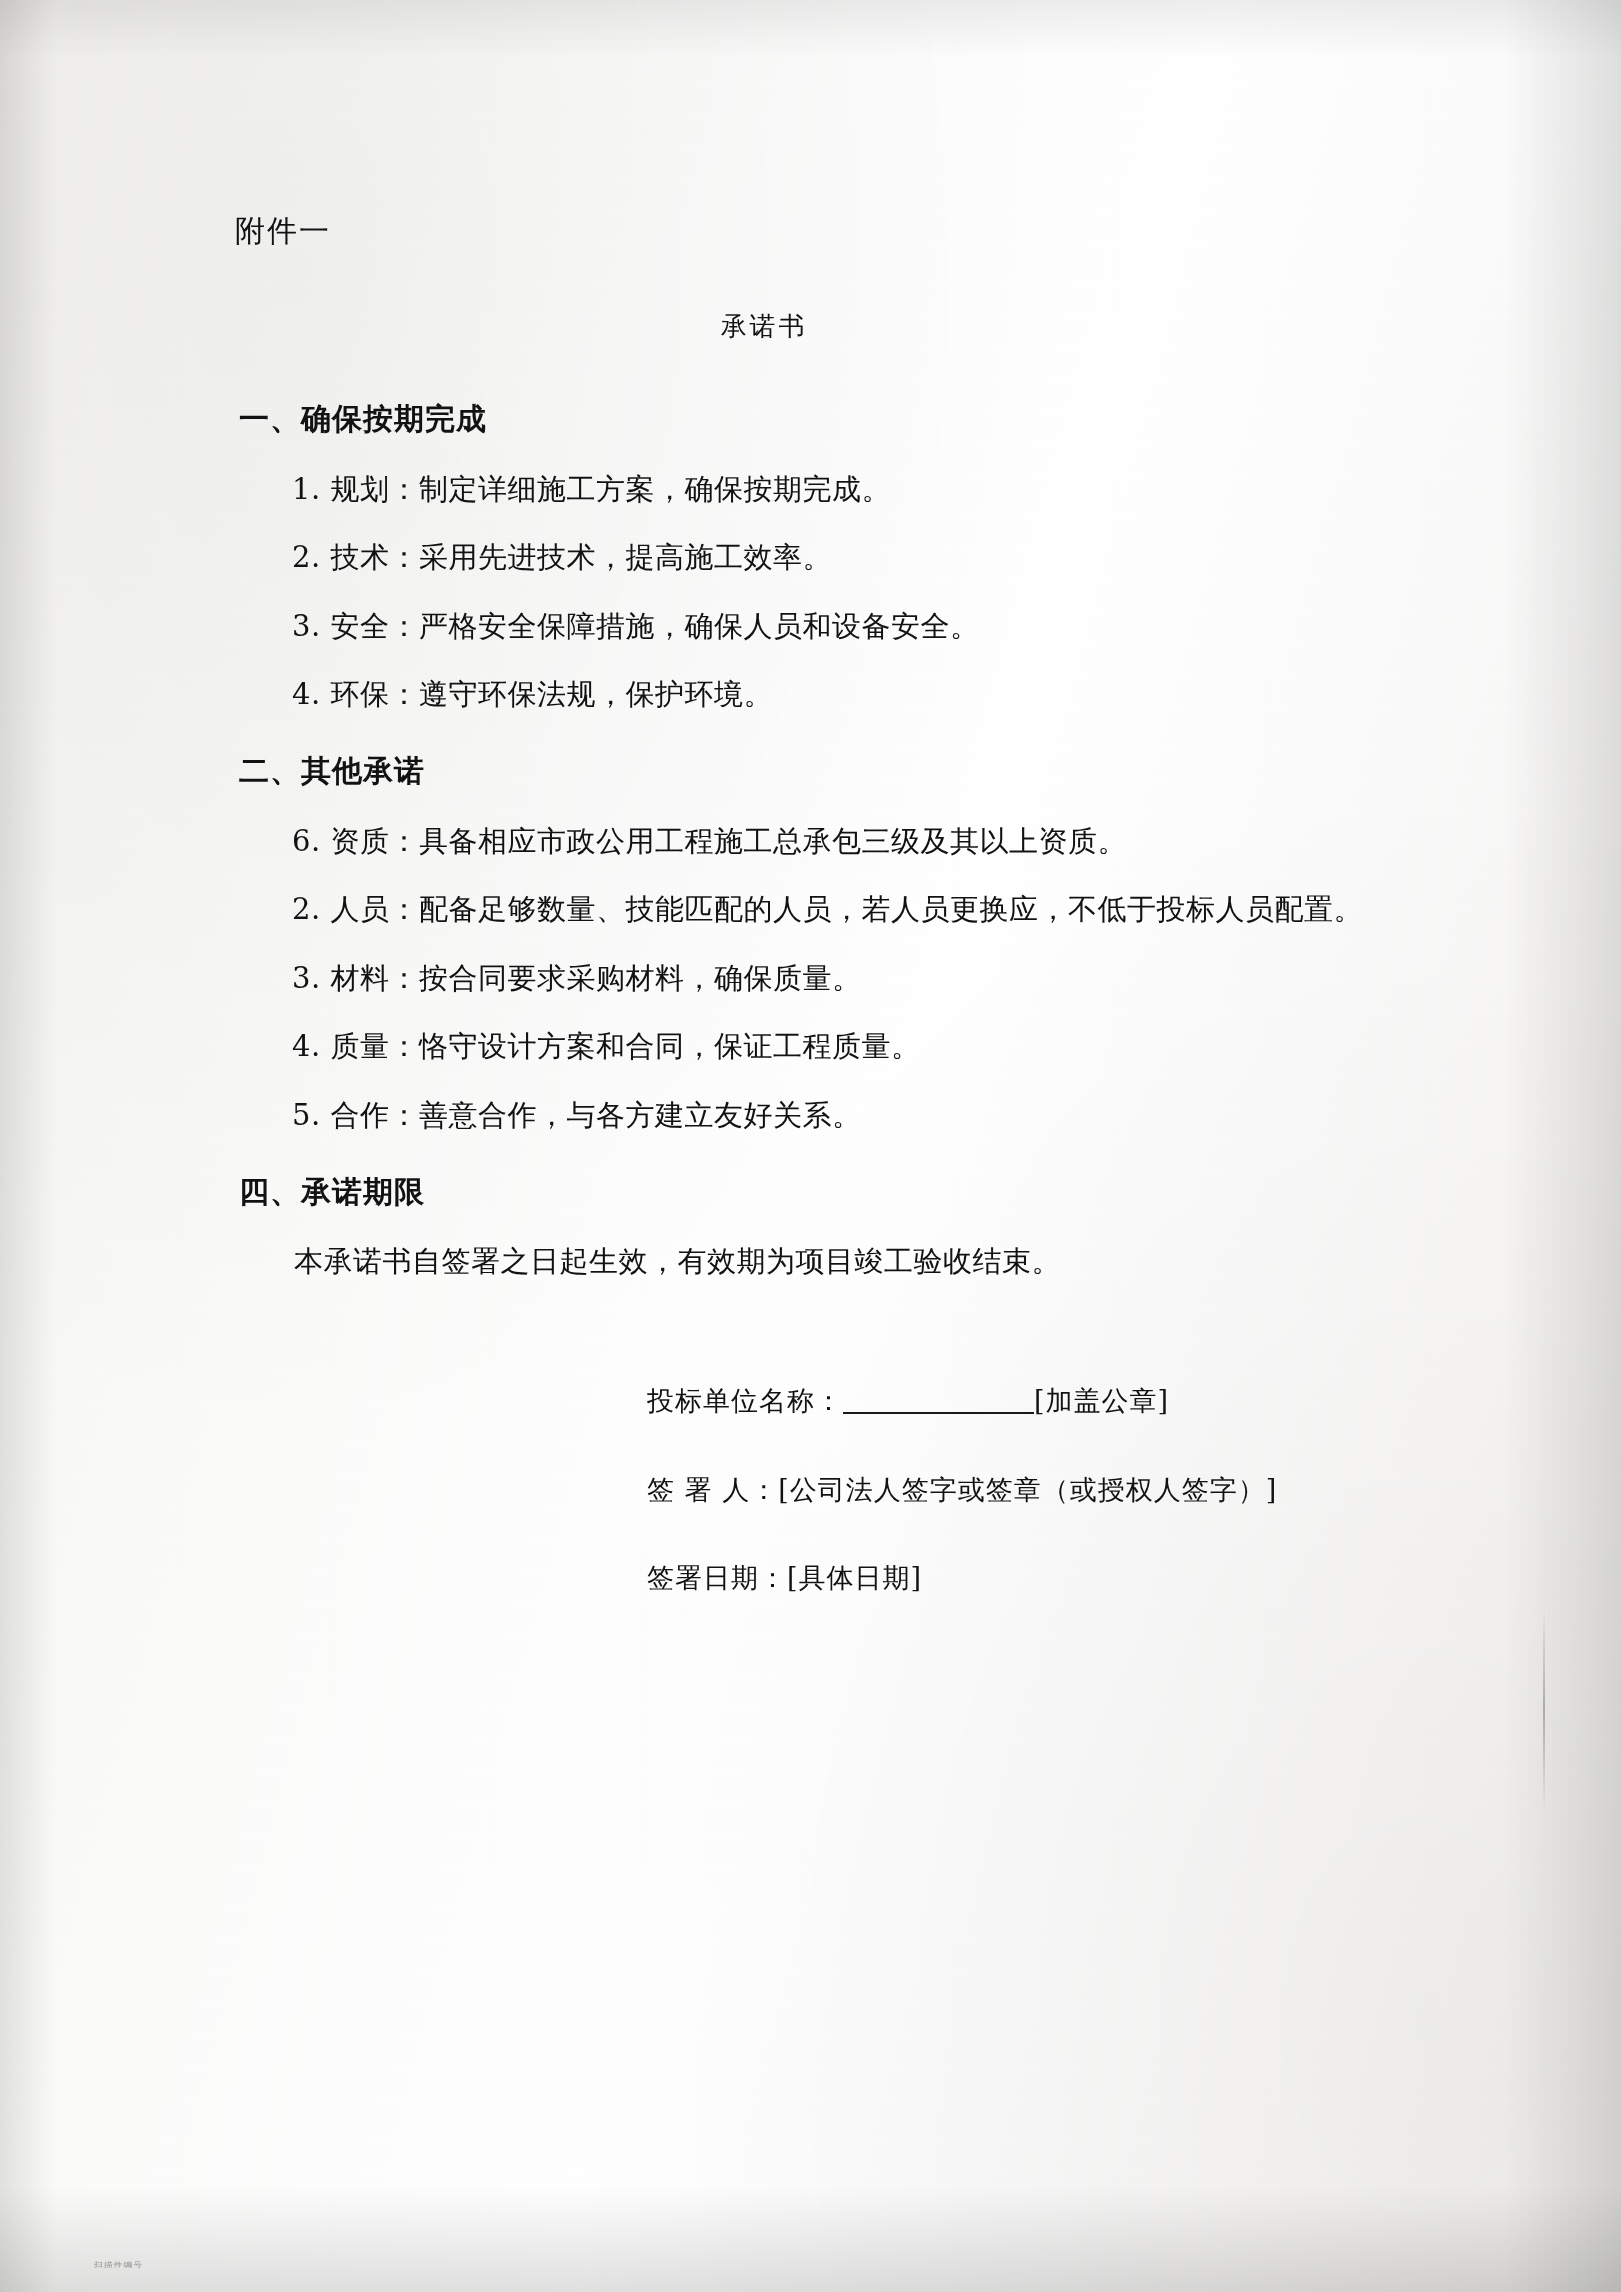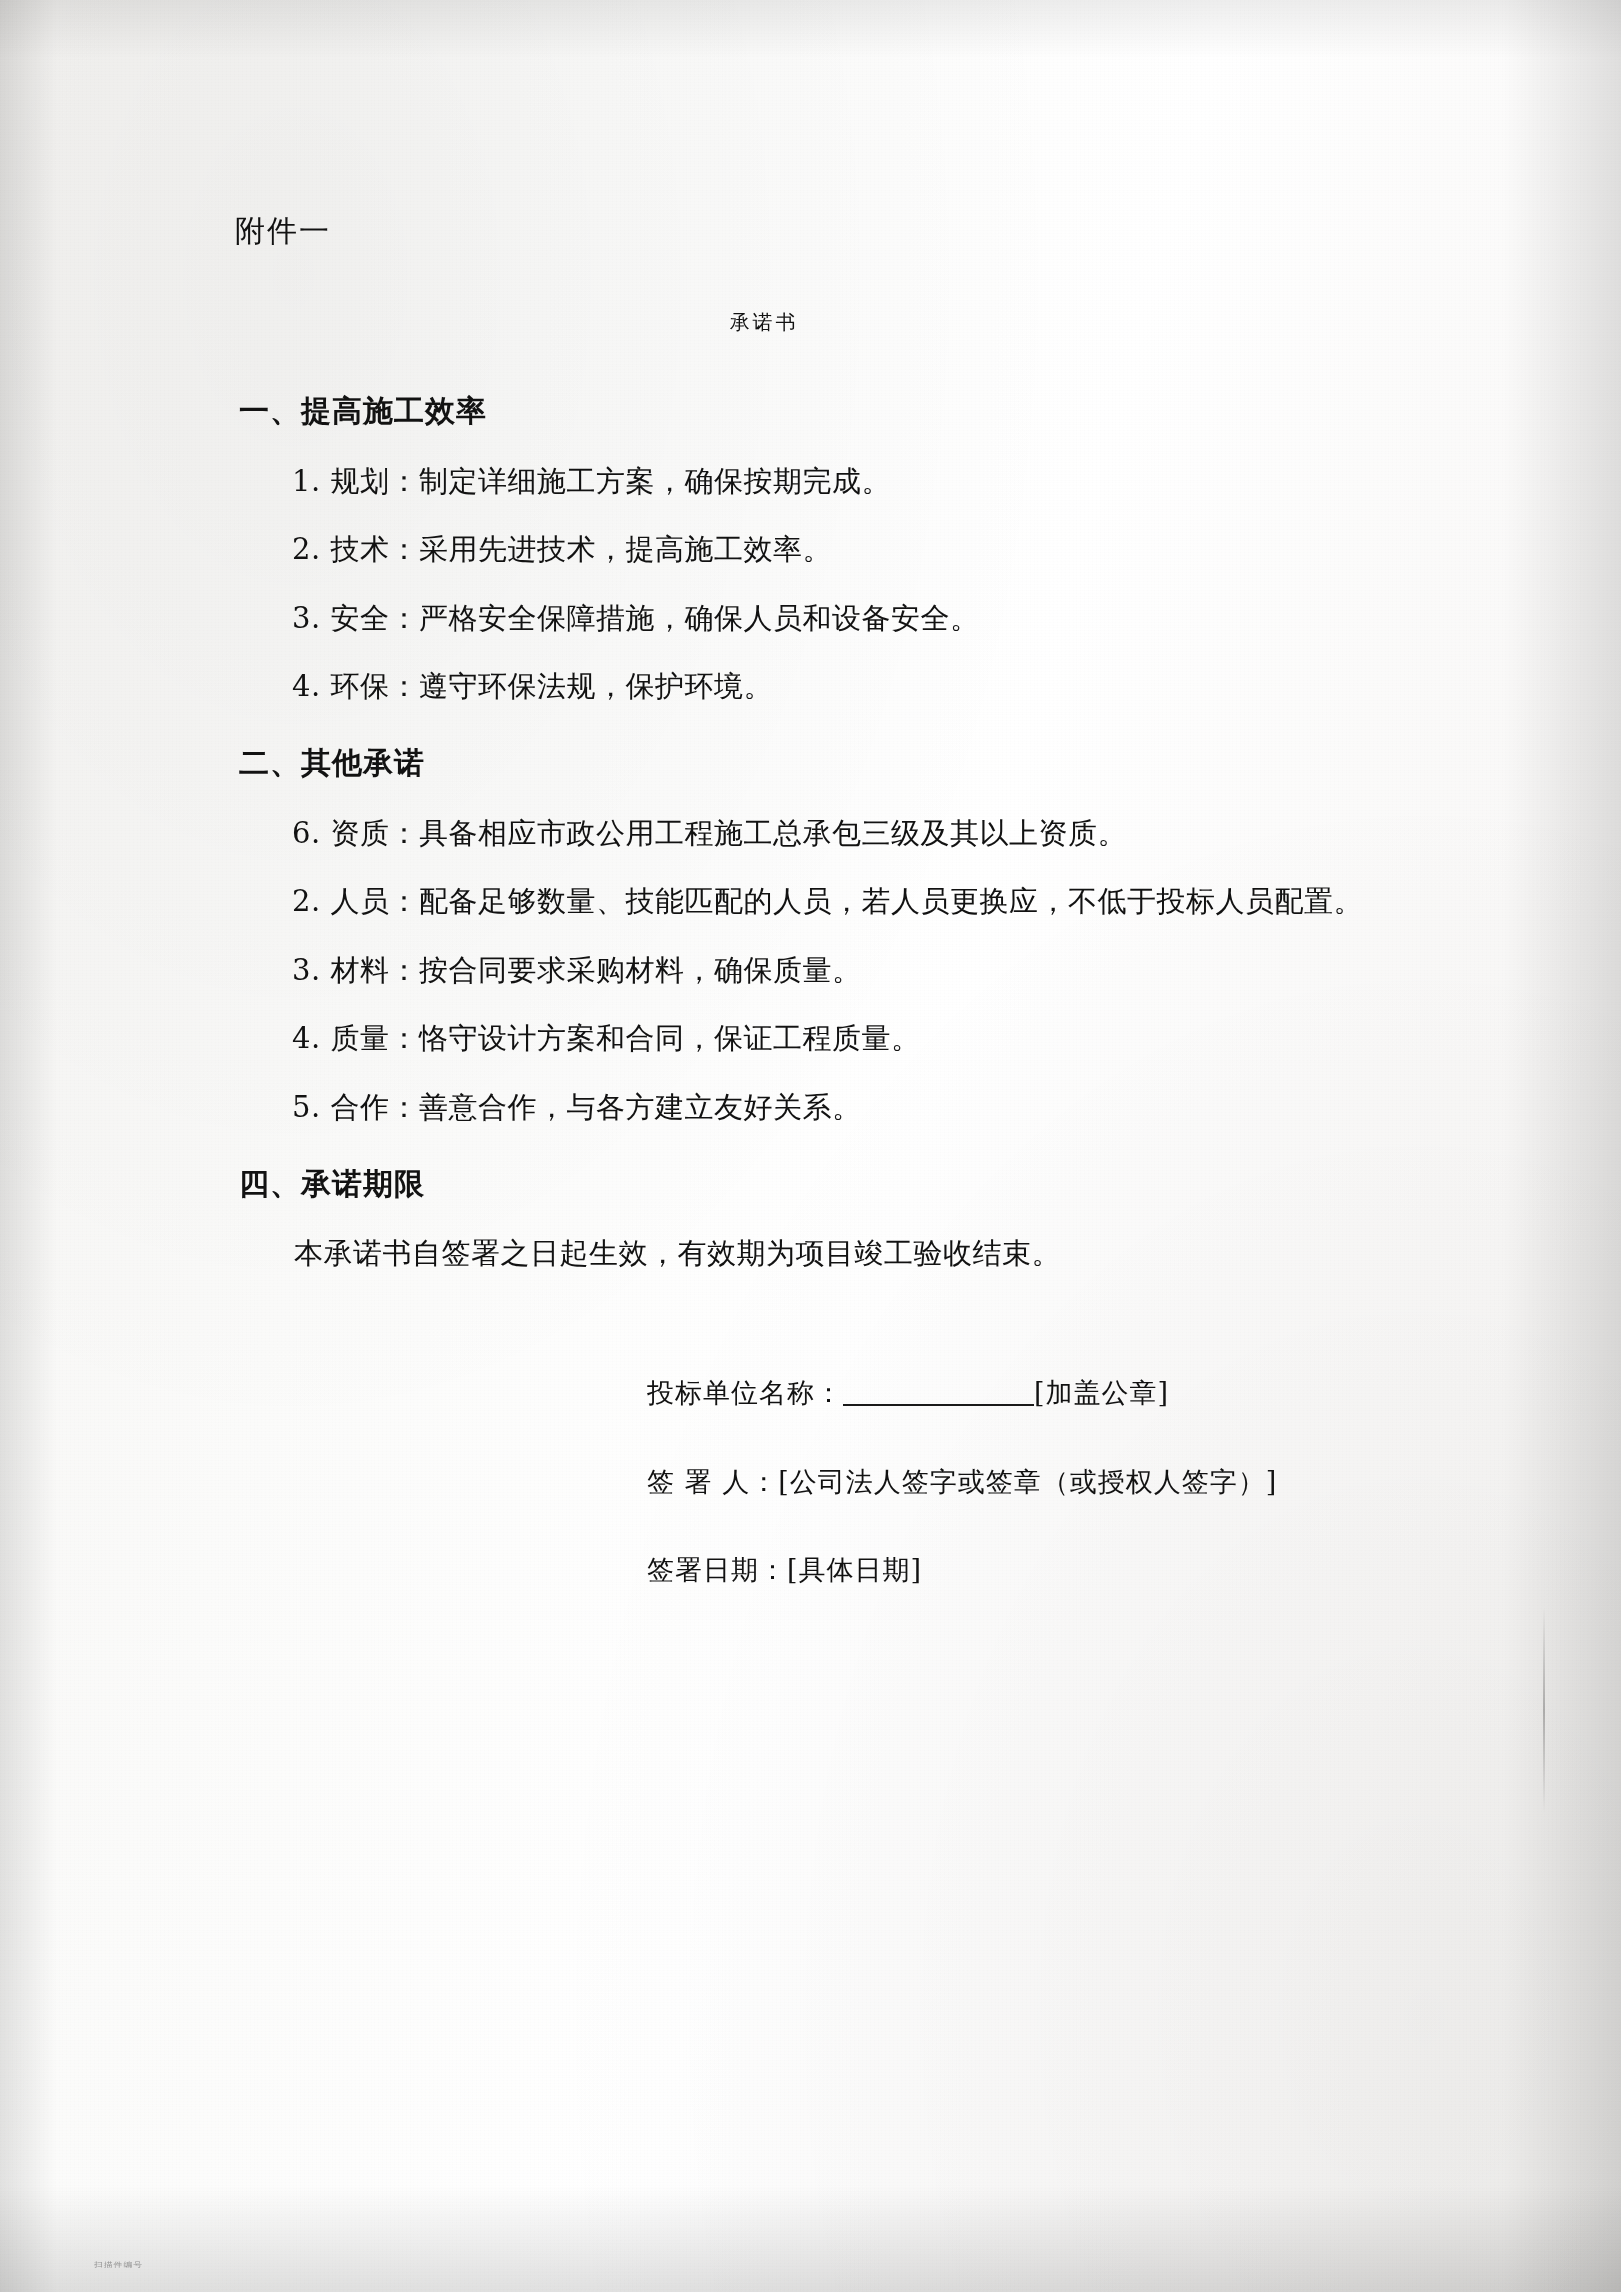--- a/index.html
+++ b/index.html
@@ -71,21 +71,21 @@
 
   .attachment-label {
     font-size: 30px;
     letter-spacing: 2px;
     margin-bottom: 57px;
     font-family: "DejaVu Serif", "Liberation Serif", serif;
   }
 
   .doc-title {
     text-align: center;
-    font-size: 20px;
+    font-size: 26px;
     letter-spacing: 2.9px;
     margin: 0 0 55px 0;
     padding-right: 118px;
     font-weight: 400;
   }
 
   .section {
     margin-bottom: 9.8px;
   }
   .section-heading {
@@ -150,21 +150,21 @@
   <div class="edge-bottom"></div>
   <div class="fold-right"></div>
 
   <div class="content">
 
     <div class="attachment-label">附件一</div>
 
     <div class="doc-title">承诺书</div>
 
     <div class="section">
-      <div class="section-heading">一、提高施工效率</div>
+      <div class="section-heading">一、确保按期完成</div>
       <p class="item">1. 规划：制定详细施工方案，确保按期完成。</p>
       <p class="item">2. 技术：采用先进技术，提高施工效率。</p>
       <p class="item">3. 安全：严格安全保障措施，确保人员和设备安全。</p>
       <p class="item">4. 环保：遵守环保法规，保护环境。</p>
     </div>
 
     <div class="section">
       <div class="section-heading">二、其他承诺</div>
       <p class="item">6. 资质：具备相应市政公用工程施工总承包三级及其以上资质。</p>
       <p class="item">2. 人员：配备足够数量、技能匹配的人员，若人员更换应，不低于投标人员配置。</p>

